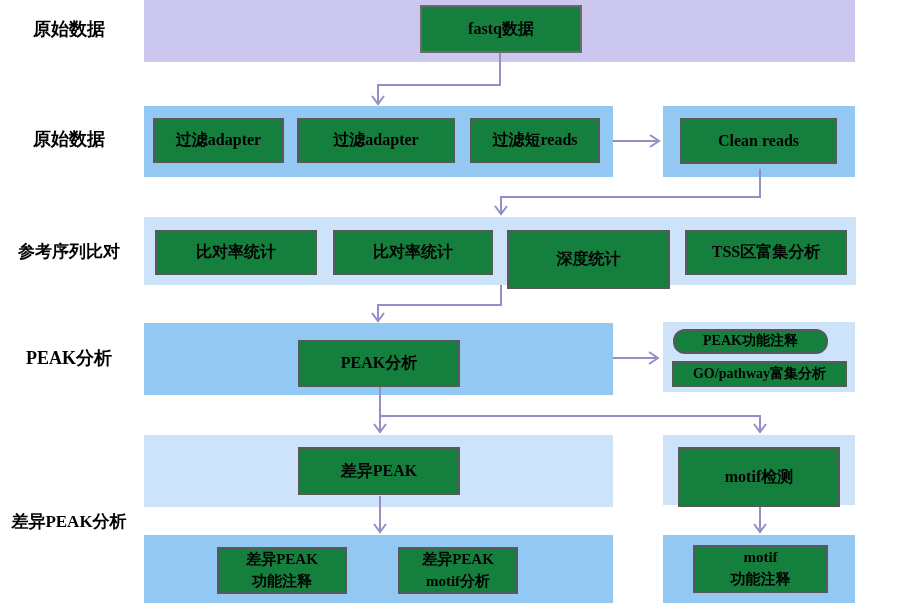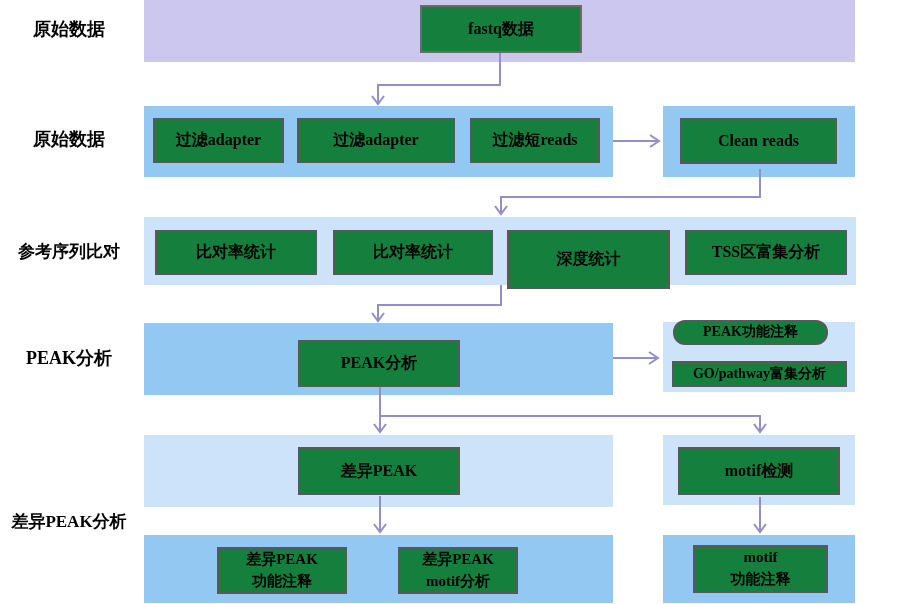--- a/index.html
+++ b/index.html
@@ -124,25 +124,25 @@
   <div class="node" style="left:297px; top:118px; width:158px; height:45px;">过滤adapter</div>
   <div class="node" style="left:470px; top:118px; width:130px; height:45px;">过滤短reads</div>
   <div class="node" style="left:680px; top:118px; width:157px; height:46px;">Clean reads</div>
 
   <div class="node" style="left:155px; top:230px; width:162px; height:45px;">比对率统计</div>
   <div class="node" style="left:333px; top:230px; width:160px; height:45px;">比对率统计</div>
   <div class="node" style="left:507px; top:230px; width:163px; height:59px;">深度统计</div>
   <div class="node" style="left:685px; top:230px; width:162px; height:45px;">TSS区富集分析</div>
 
   <div class="node" style="left:298px; top:340px; width:162px; height:47px;">PEAK分析</div>
-  <div class="node small" style="left:673px; top:320px; width:155px; height:25px;border-radius:12px;">PEAK功能注释</div>
+  <div class="node small" style="left:673px; top:329px; width:155px; height:25px;border-radius:12px;">PEAK功能注释</div>
   <div class="node small" style="left:672px; top:361px; width:175px; height:26px;">GO/pathway富集分析</div>
 
   <div class="node" style="left:298px; top:447px; width:162px; height:48px;">差异PEAK</div>
-  <div class="node" style="left:678px; top:447px; width:162px; height:48px;">motif检测</div>
+  <div class="node" style="left:678px; top:447px; width:162px; height:60px;">motif检测</div>
 
   <div class="node twoline" style="left:217px; top:547px; width:130px; height:47px;">
     <div>差异PEAK</div>
     <div>功能注释</div>
   </div>
   <div class="node twoline" style="left:398px; top:547px; width:120px; height:47px;">
     <div>差异PEAK</div>
     <div>motif分析</div>
   </div>
   <div class="node twoline" style="left:693px; top:545px; width:135px; height:48px;">

